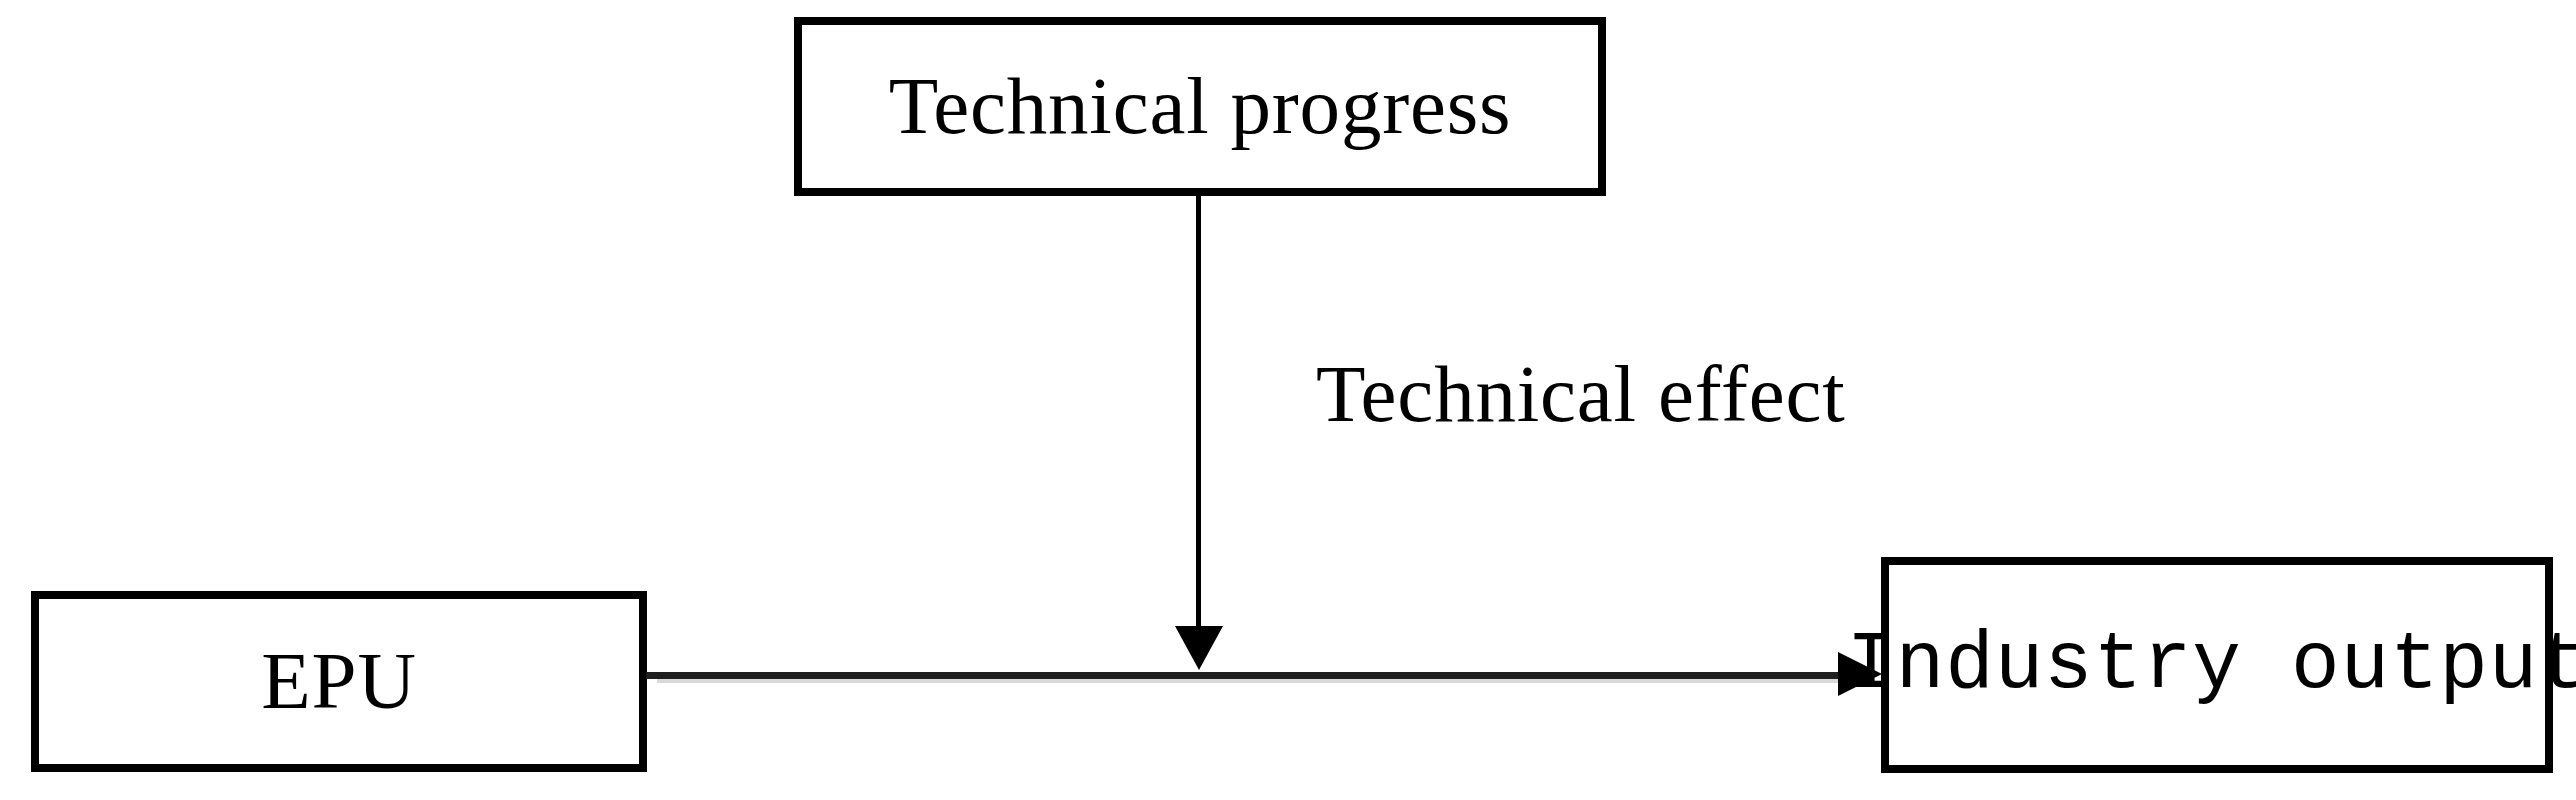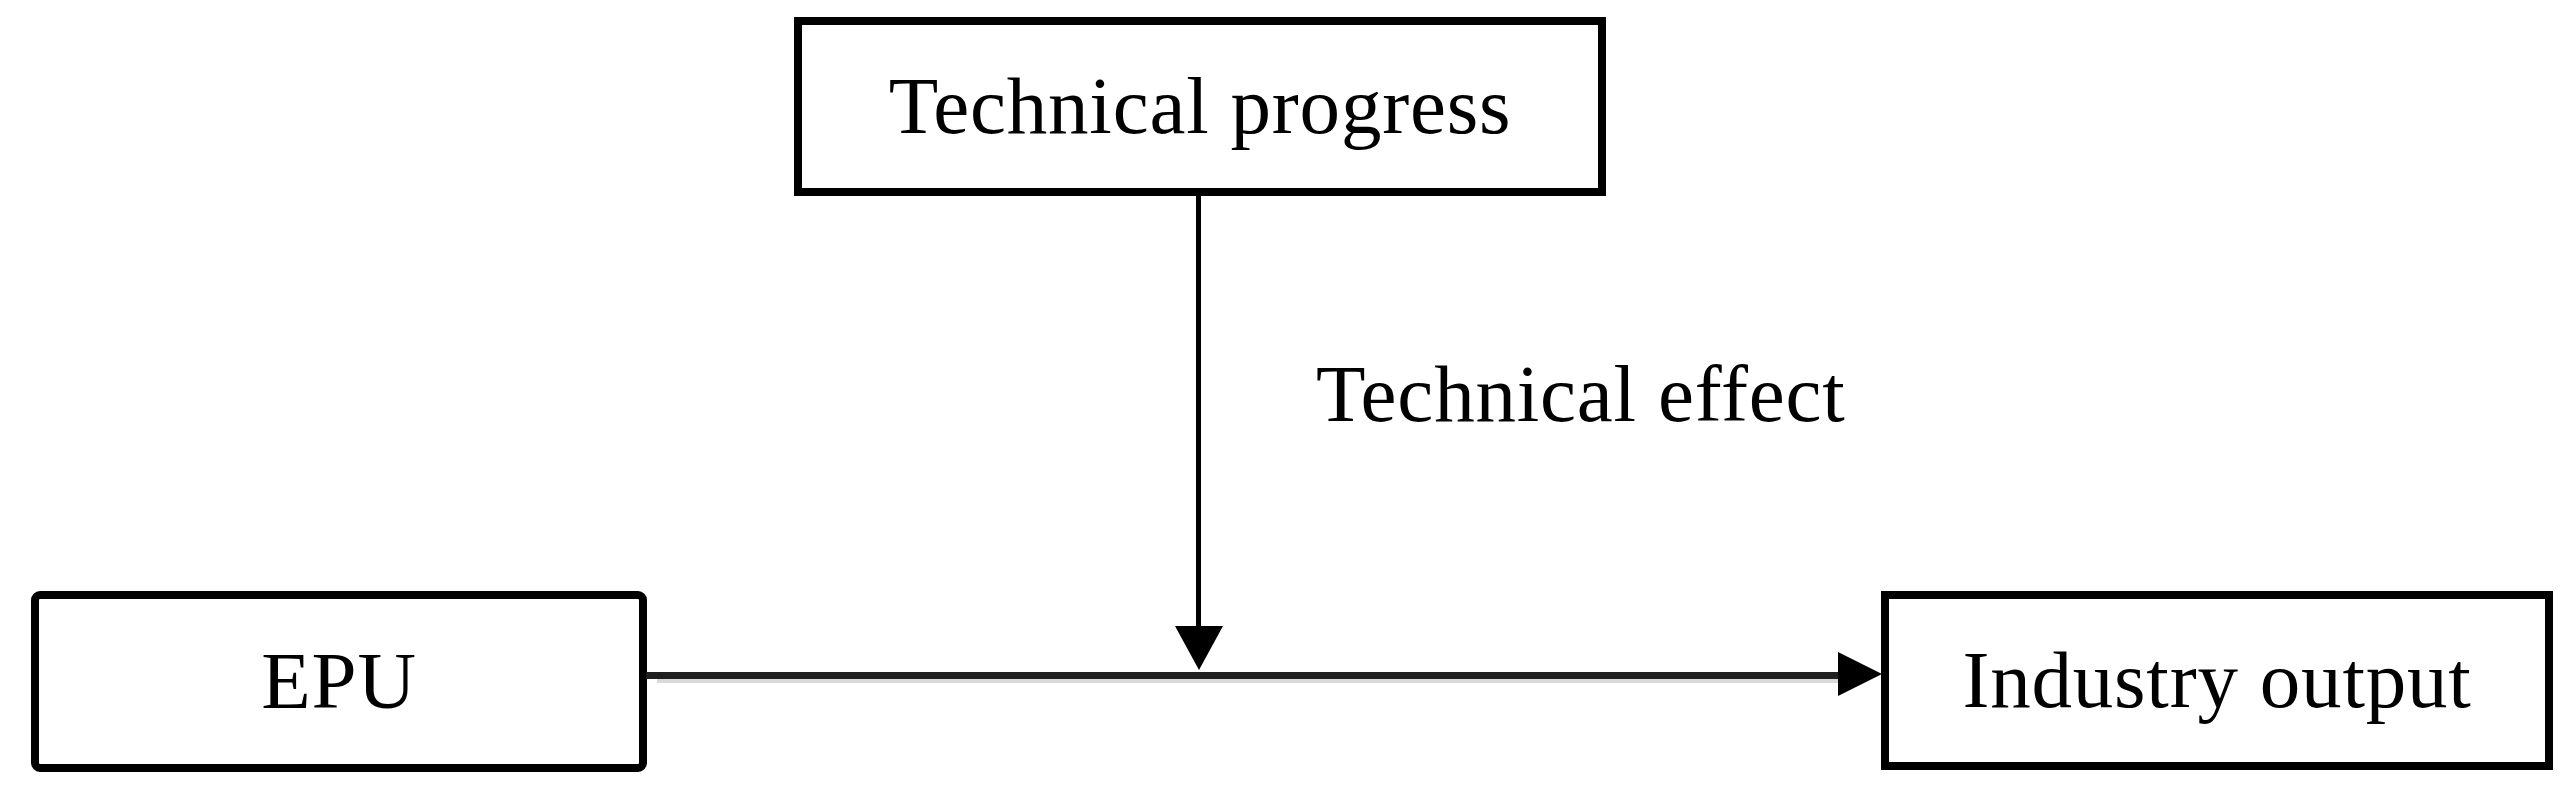--- a/index.html
+++ b/index.html
@@ -26,22 +26,22 @@
     justify-content: center;
   }
   .node .label {
     font-size: 81px;
     line-height: 1;
     letter-spacing: 0.8px;
     white-space: nowrap;
     color: #000000;
   }
   #node-technical-progress { left: 794px; top: 17px;  width: 812px; height: 179px; }
-  #node-epu                { left: 31px;   top: 591px; width: 616px;  height: 181px; border-radius: 9px; }
-  #node-industry-output    { left: 1881px; top: 591px; width: 672px;  height: 179px; }
+  #node-epu                { left: 31px;   top: 591px; width: 616px;  height: 181px; }
+  #node-industry-output    { left: 1881px; top: 557px; width: 672px;  height: 216px; font-family: Liberation Mono, monospace; }
 
   
   #regulatory-arrow-line {
     position: absolute;
     left: 1196px; top: 196px;
     width: 5.4px; height: 430px;
     background: #000000;
   }
   #regulatory-arrowhead {
     position: absolute;

